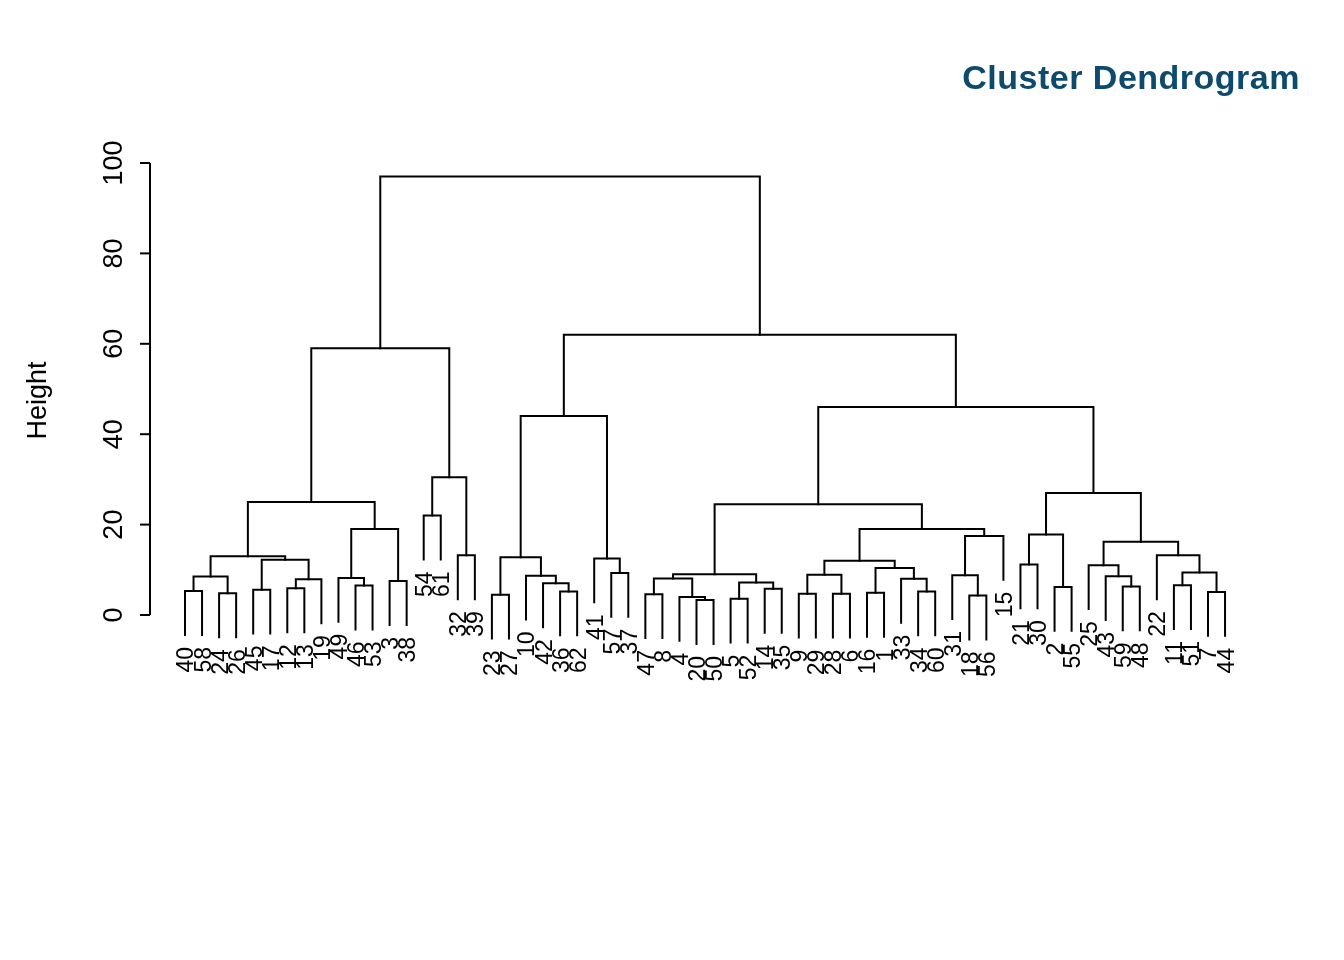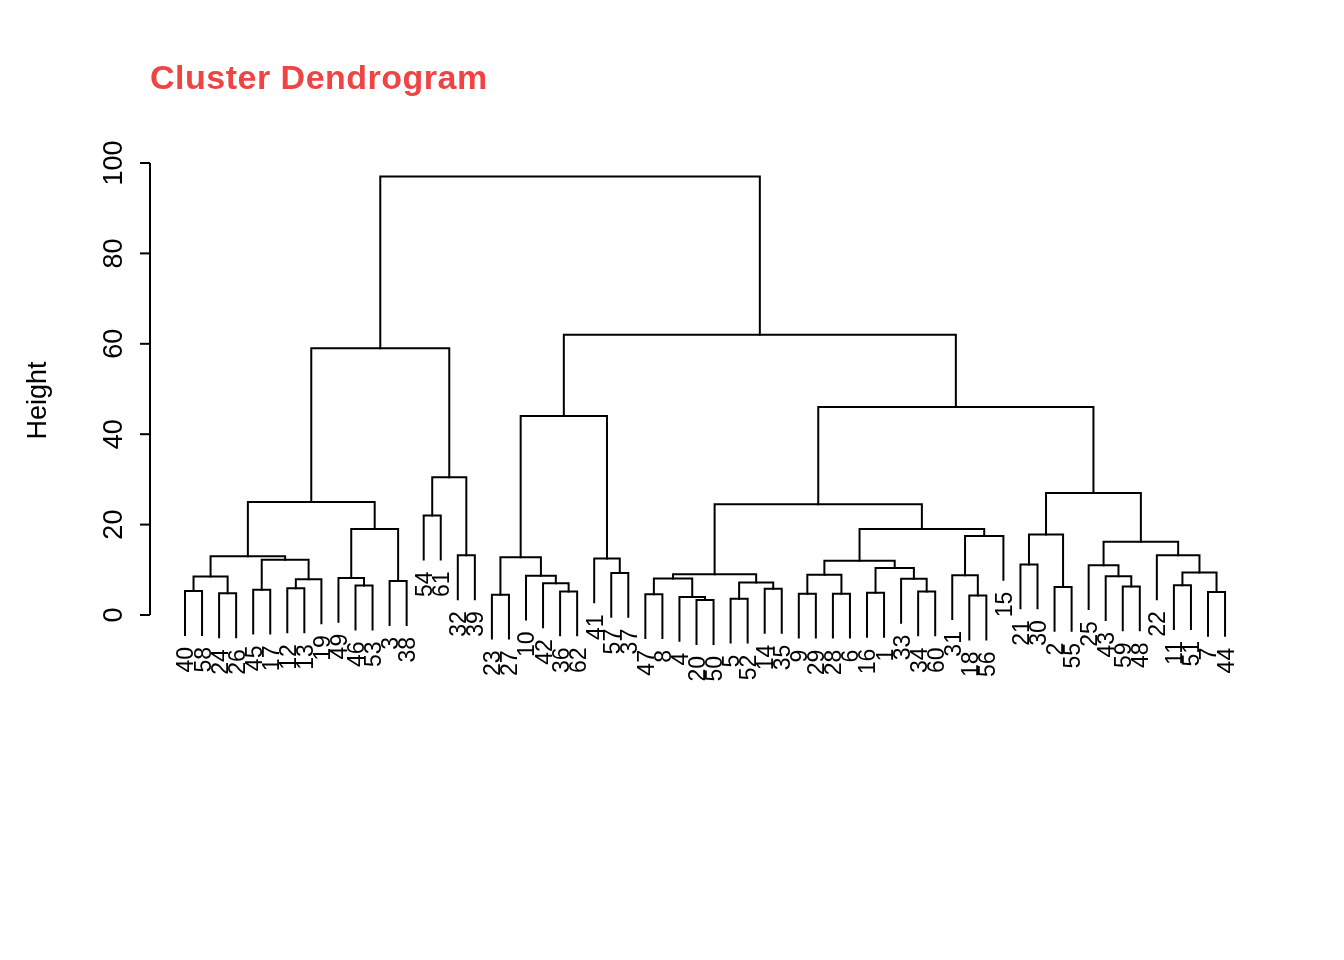--- a/index.html
+++ b/index.html
@@ -6,22 +6,22 @@
   #stage{
     position:relative;
     width:1344px;height:960px;
     background:#ffffff;
     font-family:"Liberation Sans","DejaVu Sans",sans-serif;
     overflow:hidden;
   }
   #chart-title{
     position:absolute;
     left:150px;top:58px;width:1150px;
-    text-align:left;
-    font-size:34px;font-weight:bold;color:#ef4444;
+    text-align:right;
+    font-size:34px;font-weight:bold;color:#0c4a6e;
     letter-spacing:0.5px;
   }
   #y-axis-title{
     position:absolute;
     left:2px;top:389px;width:70px;
     transform:rotate(-90deg);
     transform-origin:center center;
     text-align:center;
     font-size:27px;color:#000;
     white-space:nowrap;

